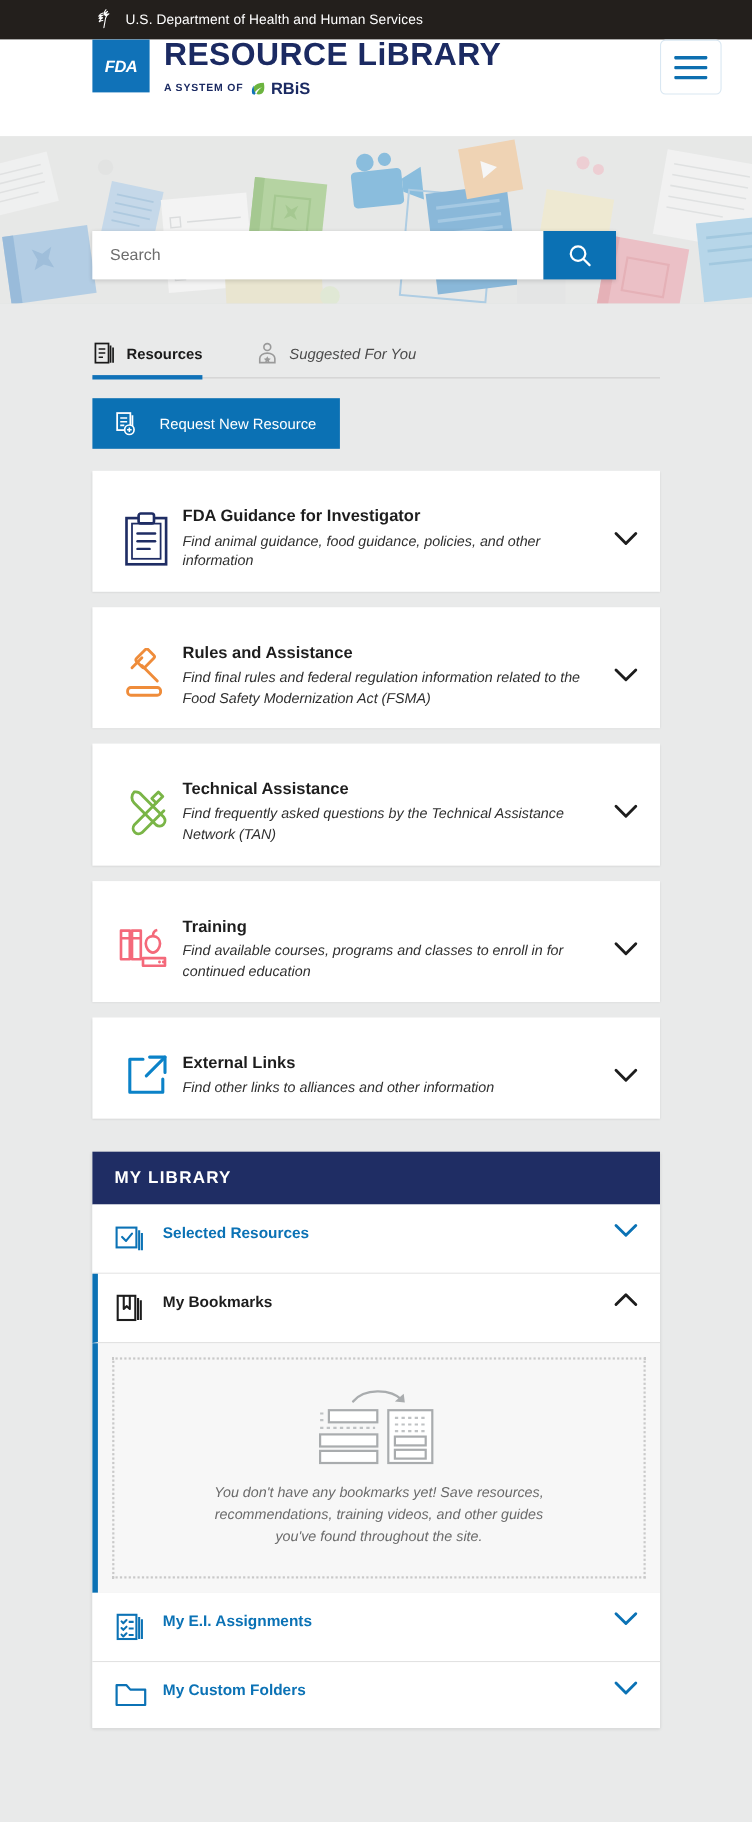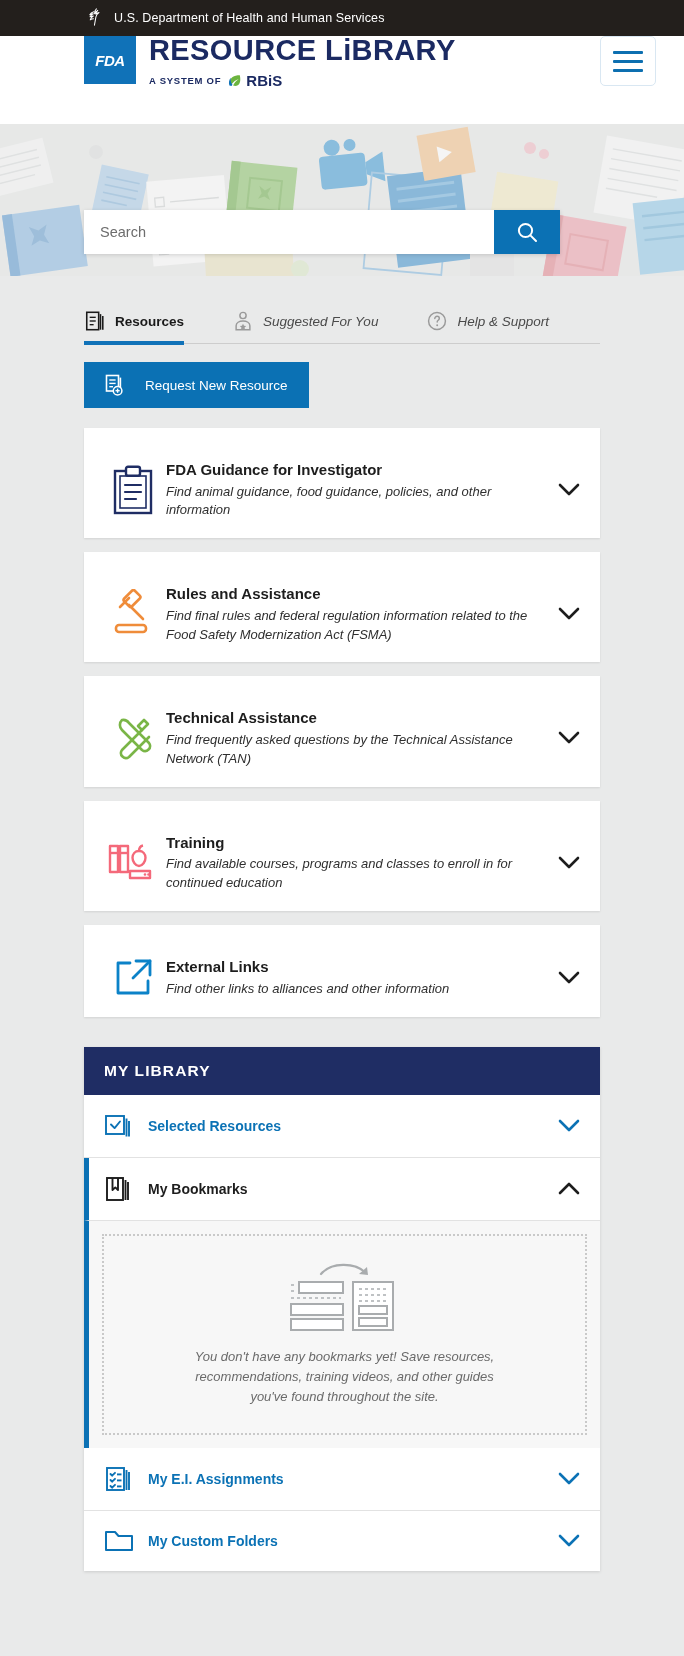--- a/index.html
+++ b/index.html
@@ -198,21 +198,21 @@
     background: #1f2d64;
     color: #fff;
     padding: 15px 20px;
     font-size: 15.5px;
     font-weight: bold;
     letter-spacing: 1.1px;
   }
   .lib-row {
     background: #fff;
     display: flex;
-    align-items: center;
+    align-items: flex-start;
     padding: 17px 20px;
     border-bottom: 1px solid #e2e2e2;
     cursor: pointer;
     position: relative;
   }
   .lib-row:last-child { border-bottom: none; }
   .lib-row.open { border-left: 5px solid #0b71b4; padding-left: 15px; }
   .lib-icon { width: 44px; flex:none; display:flex; align-items:center; }
   .lib-label { flex: 1; font-size: 14px; font-weight: bold; color: #0b72b5; }
   .lib-row.open .lib-label { color: #1d1d1d; }
@@ -424,28 +424,20 @@
       </svg>
       <span class="tab-label">Resources</span>
     </div>
     <div class="tab">
       <svg class="tab-icon" viewBox="0 0 24 24" fill="none">
         <circle cx="12" cy="6" r="3.4" stroke="#9a9a9a" stroke-width="1.6"></circle>
         <path d="M4.5 21.5v-4.2c0-3.2 3.4-5.3 7.5-5.3s7.5 2.1 7.5 5.3v4.2z" stroke="#9a9a9a" stroke-width="1.6"></path>
         <path d="M12 15l1.1 2.2 2.4.3-1.8 1.7.5 2.4-2.2-1.2-2.2 1.2.5-2.4-1.8-1.7 2.4-.3z" fill="#9a9a9a"></path>
       </svg>
       <span class="tab-label">Suggested For You</span>
-    </div>
-    <div class="tab">
-      <svg class="tab-icon" viewBox="0 0 24 24" fill="none">
-        <circle cx="12" cy="12" r="9.2" stroke="#9a9a9a" stroke-width="1.6"></circle>
-        <path d="M9.6 9.3c0-1.4 1.1-2.4 2.5-2.4s2.4 1 2.4 2.3c0 1.9-2.3 2-2.3 3.8" stroke="#9a9a9a" stroke-width="1.6" stroke-linecap="round"></path>
-        <circle cx="12.2" cy="16.6" r="1.05" fill="#9a9a9a"></circle>
-      </svg>
-      <span class="tab-label">Help &amp; Support</span>
     </div>
   </div>
 
   
   <button class="request-btn">
     <svg width="24" height="24" viewBox="0 0 24 24" fill="none">
       <rect x="5.5" y="2.5" width="12" height="15.5" stroke="#fff" stroke-width="1.6"></rect>
       <line x1="19.4" y1="4.6" x2="19.4" y2="16" stroke="#fff" stroke-width="1.6"></line>
       <g stroke="#fff" stroke-width="1.4">
         <line x1="8.3" y1="7" x2="14.6" y2="7"></line>

